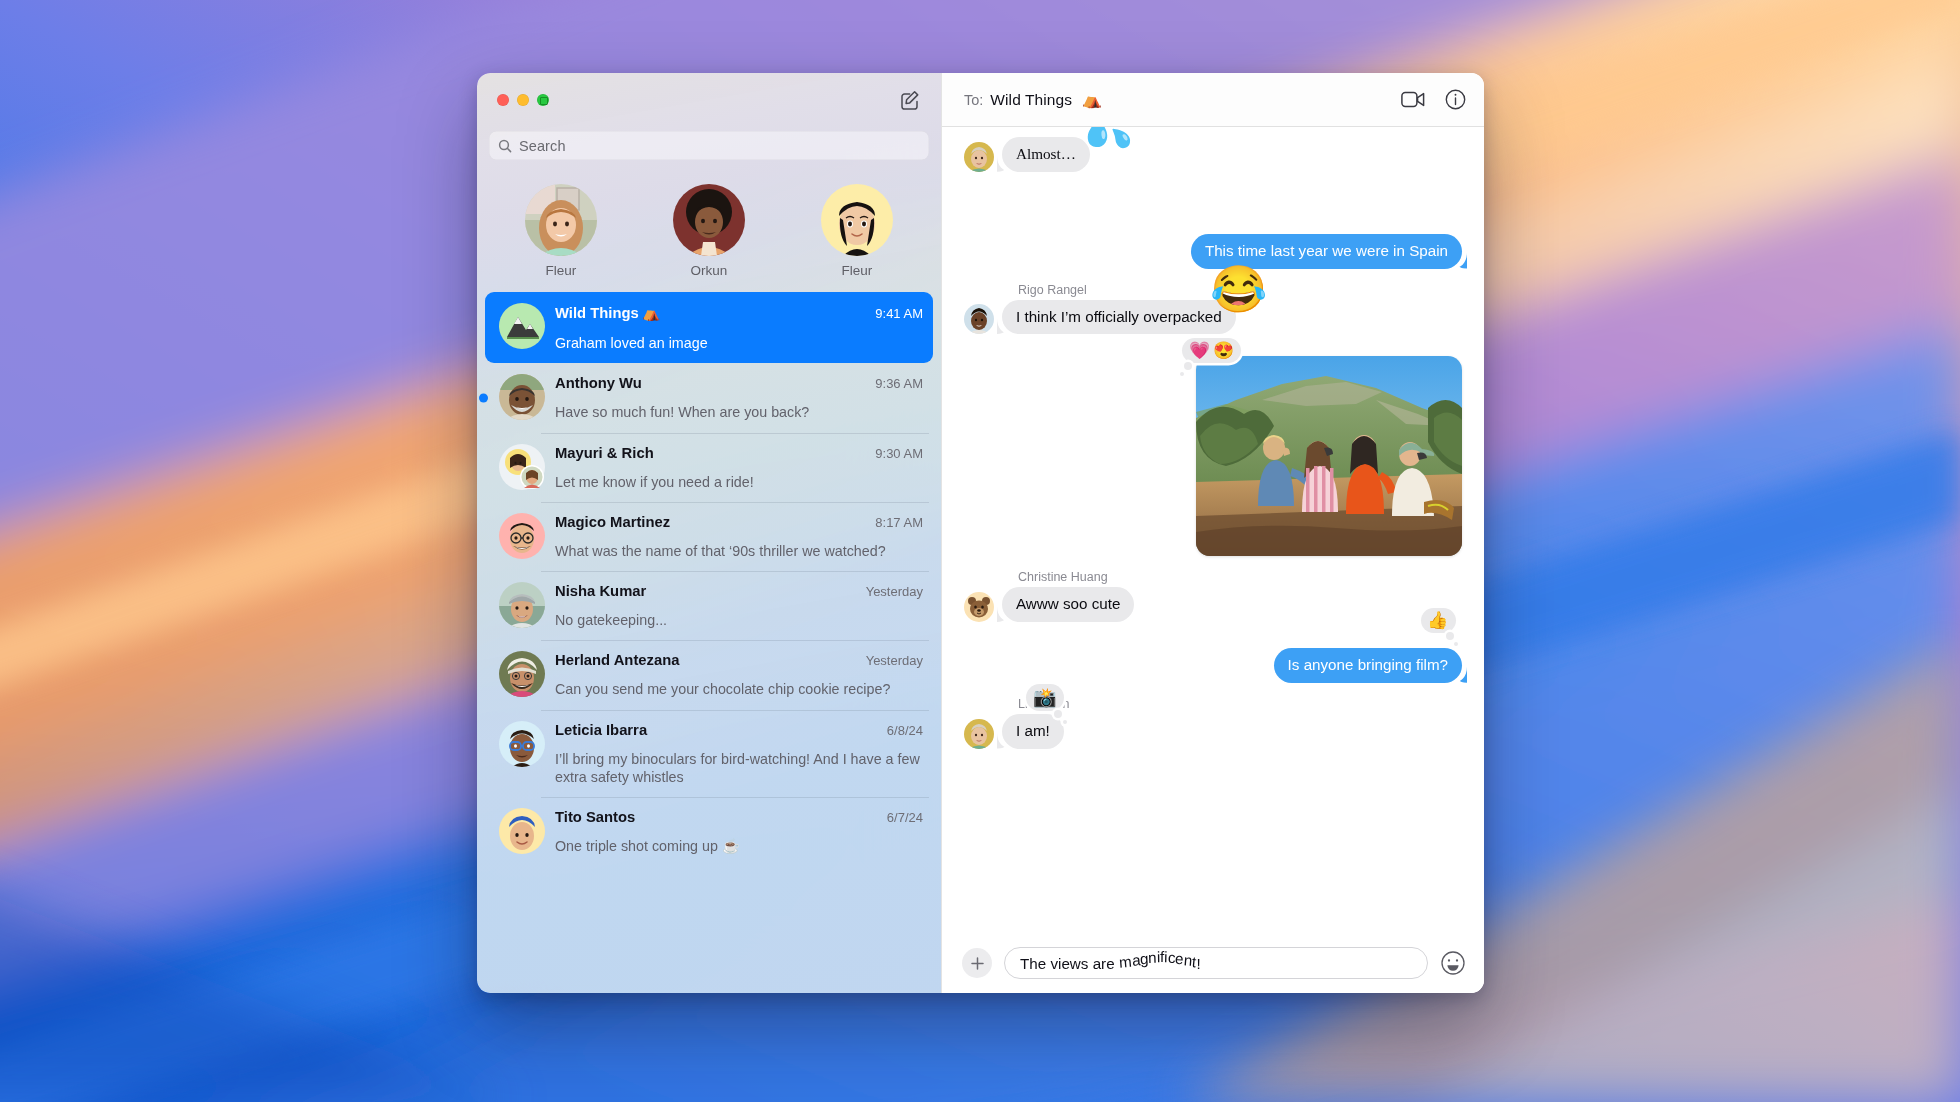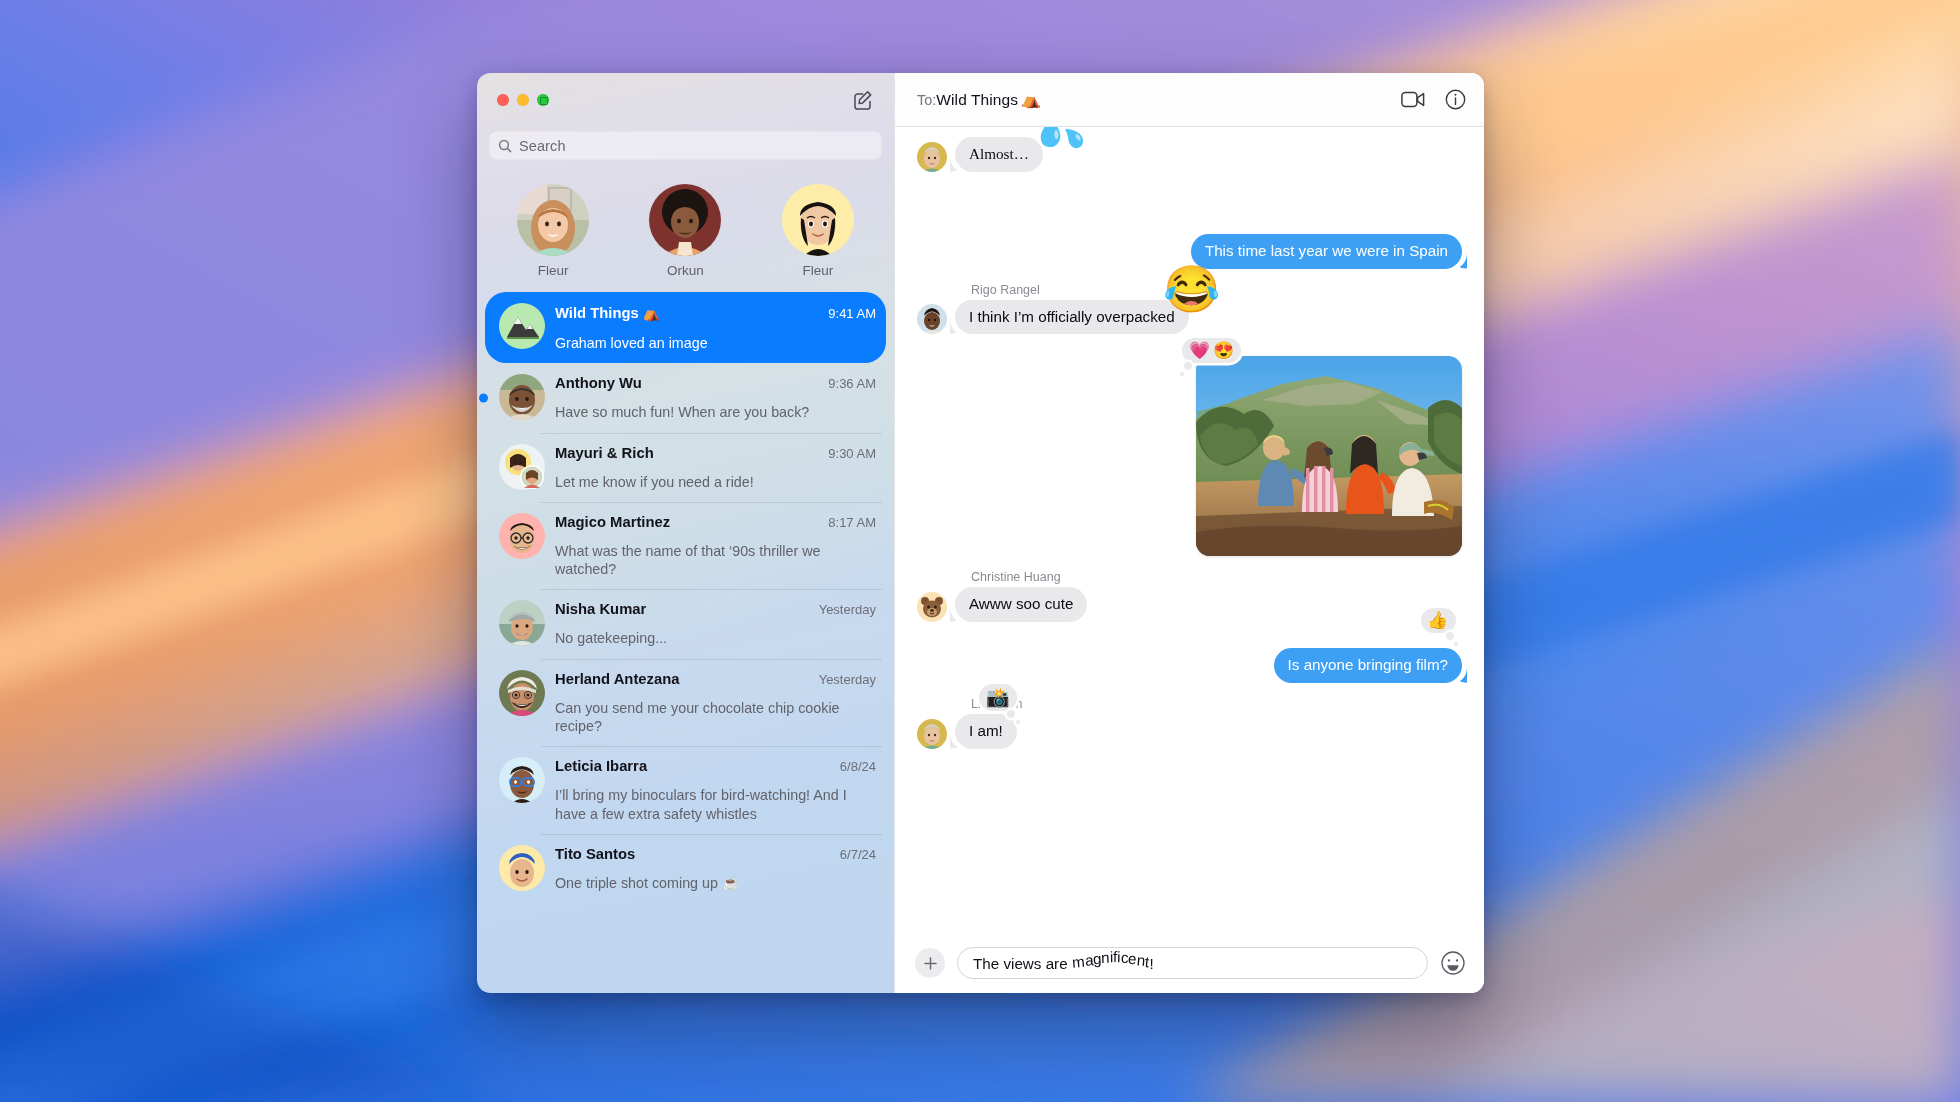--- a/index.html
+++ b/index.html
@@ -23,21 +23,21 @@
     left: 477px; top: 73px;
     width: 1007px; height: 920px;
     border-radius: 13px;
     overflow: hidden;
     display: flex;
     box-shadow: 0 34px 78px rgba(20,20,50,0.40), 0 6px 18px rgba(20,20,50,0.25);
   }
 
   
   #sidebar {
-    width: 417px;
+    width: 464px;
     height: 100%;
     position: relative;
     background: linear-gradient(170deg,
         rgba(234,232,226,0.93) 0%,
         rgba(231,229,233,0.92) 9%,
         rgba(227,226,233,0.92) 15%,
         rgba(219,227,235,0.92) 23%,
         rgba(211,228,236,0.93) 32%,
         rgba(206,227,238,0.93) 42%,
         rgba(203,224,239,0.93) 56%,
@@ -115,21 +115,21 @@
     position: relative;
   }
   .conv {
     display: flex; align-items: flex-start;
     padding: 11px 10px 11px 4px;
     gap: 10px;
     border-radius: 9px;
     position: relative;
     cursor: pointer;
   }
-  .conv.selected { background: #0a7cff; border-radius: 21px; }
+  .conv.selected { background: #0a7cff; }
   .conv .sep {
     position: absolute; left: 56px; right: 4px; top: 0;
     height: 1px; background: rgba(110,125,140,0.22);
   }
   .conv:first-child .sep, .conv.selected .sep, .conv.selected + .conv .sep { display: none; }
   .unread-dot {
     position: absolute; left: -6px; top: 50%;
     transform: translateY(-50%);
     width: 9px; height: 9px; border-radius: 50%;
     background: #0a7cff;
@@ -166,20 +166,21 @@
     display: flex; flex-direction: column;
     border-left: 0.5px solid rgba(0,0,0,0.11);
     position: relative;
   }
   #chat-header {
     height: 54px; flex: 0 0 54px;
     display: flex; align-items: center;
     padding: 0 18px 0 22px;
     border-bottom: 0.5px solid rgba(0,0,0,0.11);
     background: #fdfdfd;
+    gap: 7px;
   }
   #to-label { font-size: 14.5px; color: #76767e; }
   #to-value { font-size: 15.5px; color: #101018; letter-spacing: 0.1px; }
   #to-emoji { font-size: 16px; margin-left: 3px; }
   #header-actions { margin-left: auto; display: flex; align-items: center; gap: 20px; }
   .hdr-btn { cursor: pointer; display: flex; align-items: center; justify-content: center; }
 
   #messages {
     flex: 1 1 auto;
     overflow: hidden;

